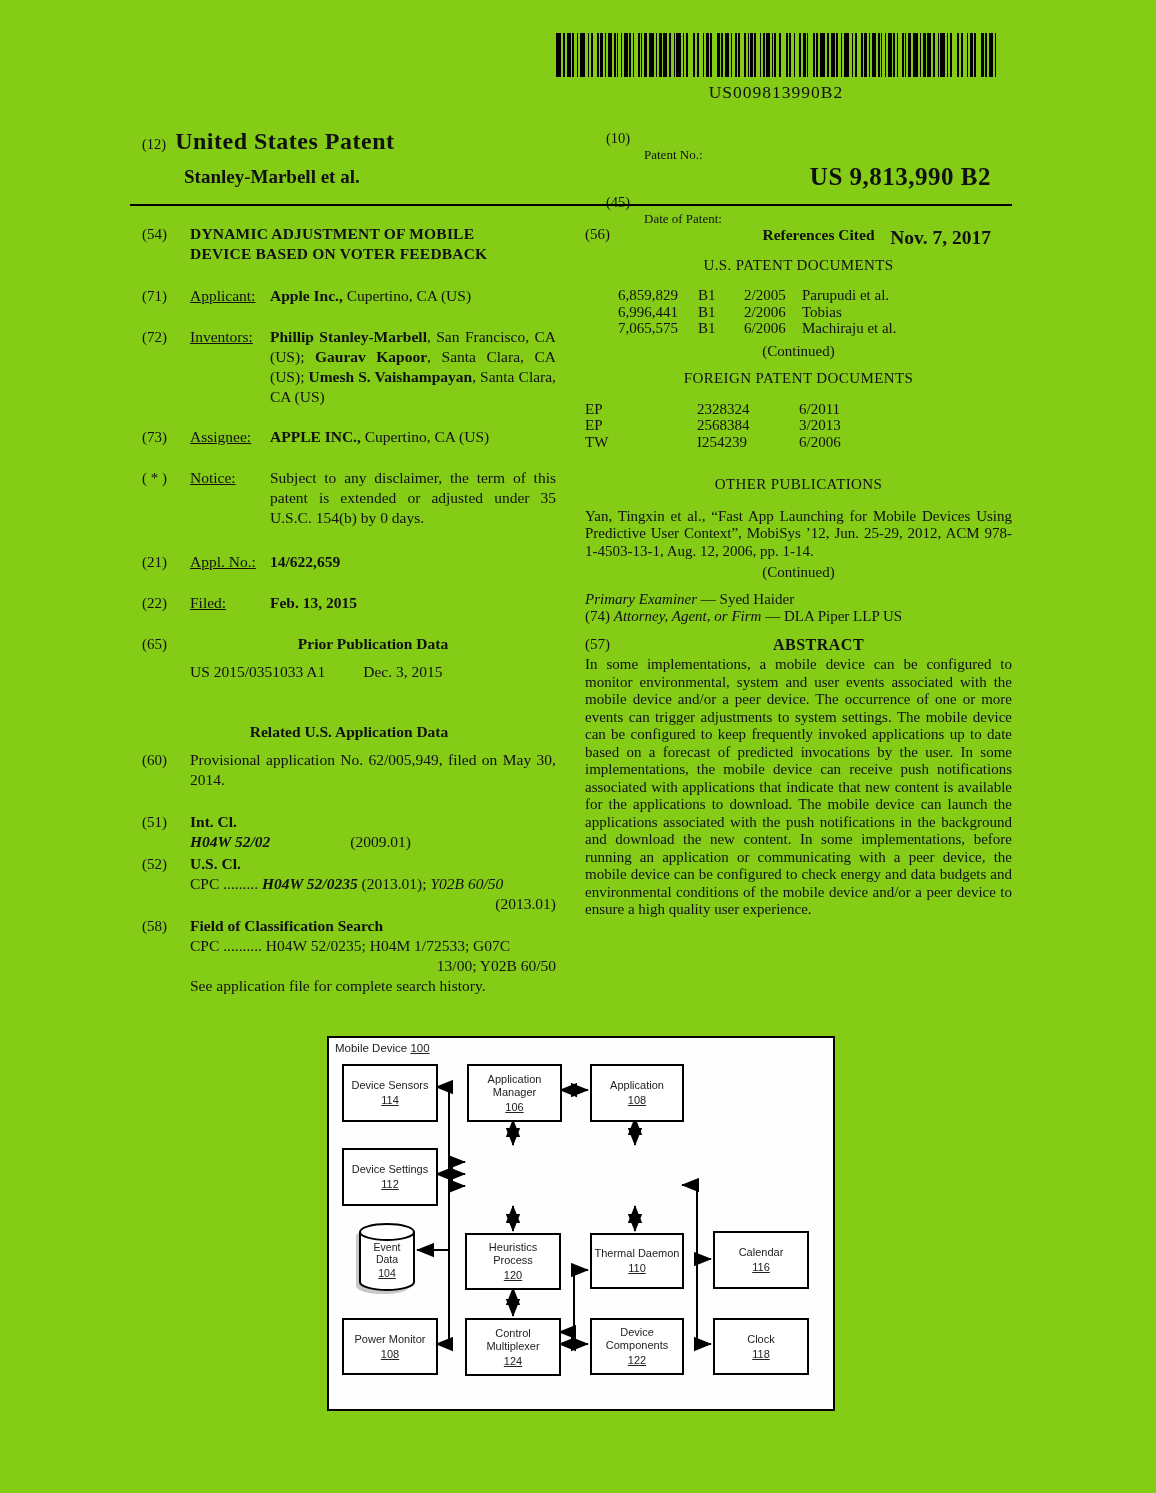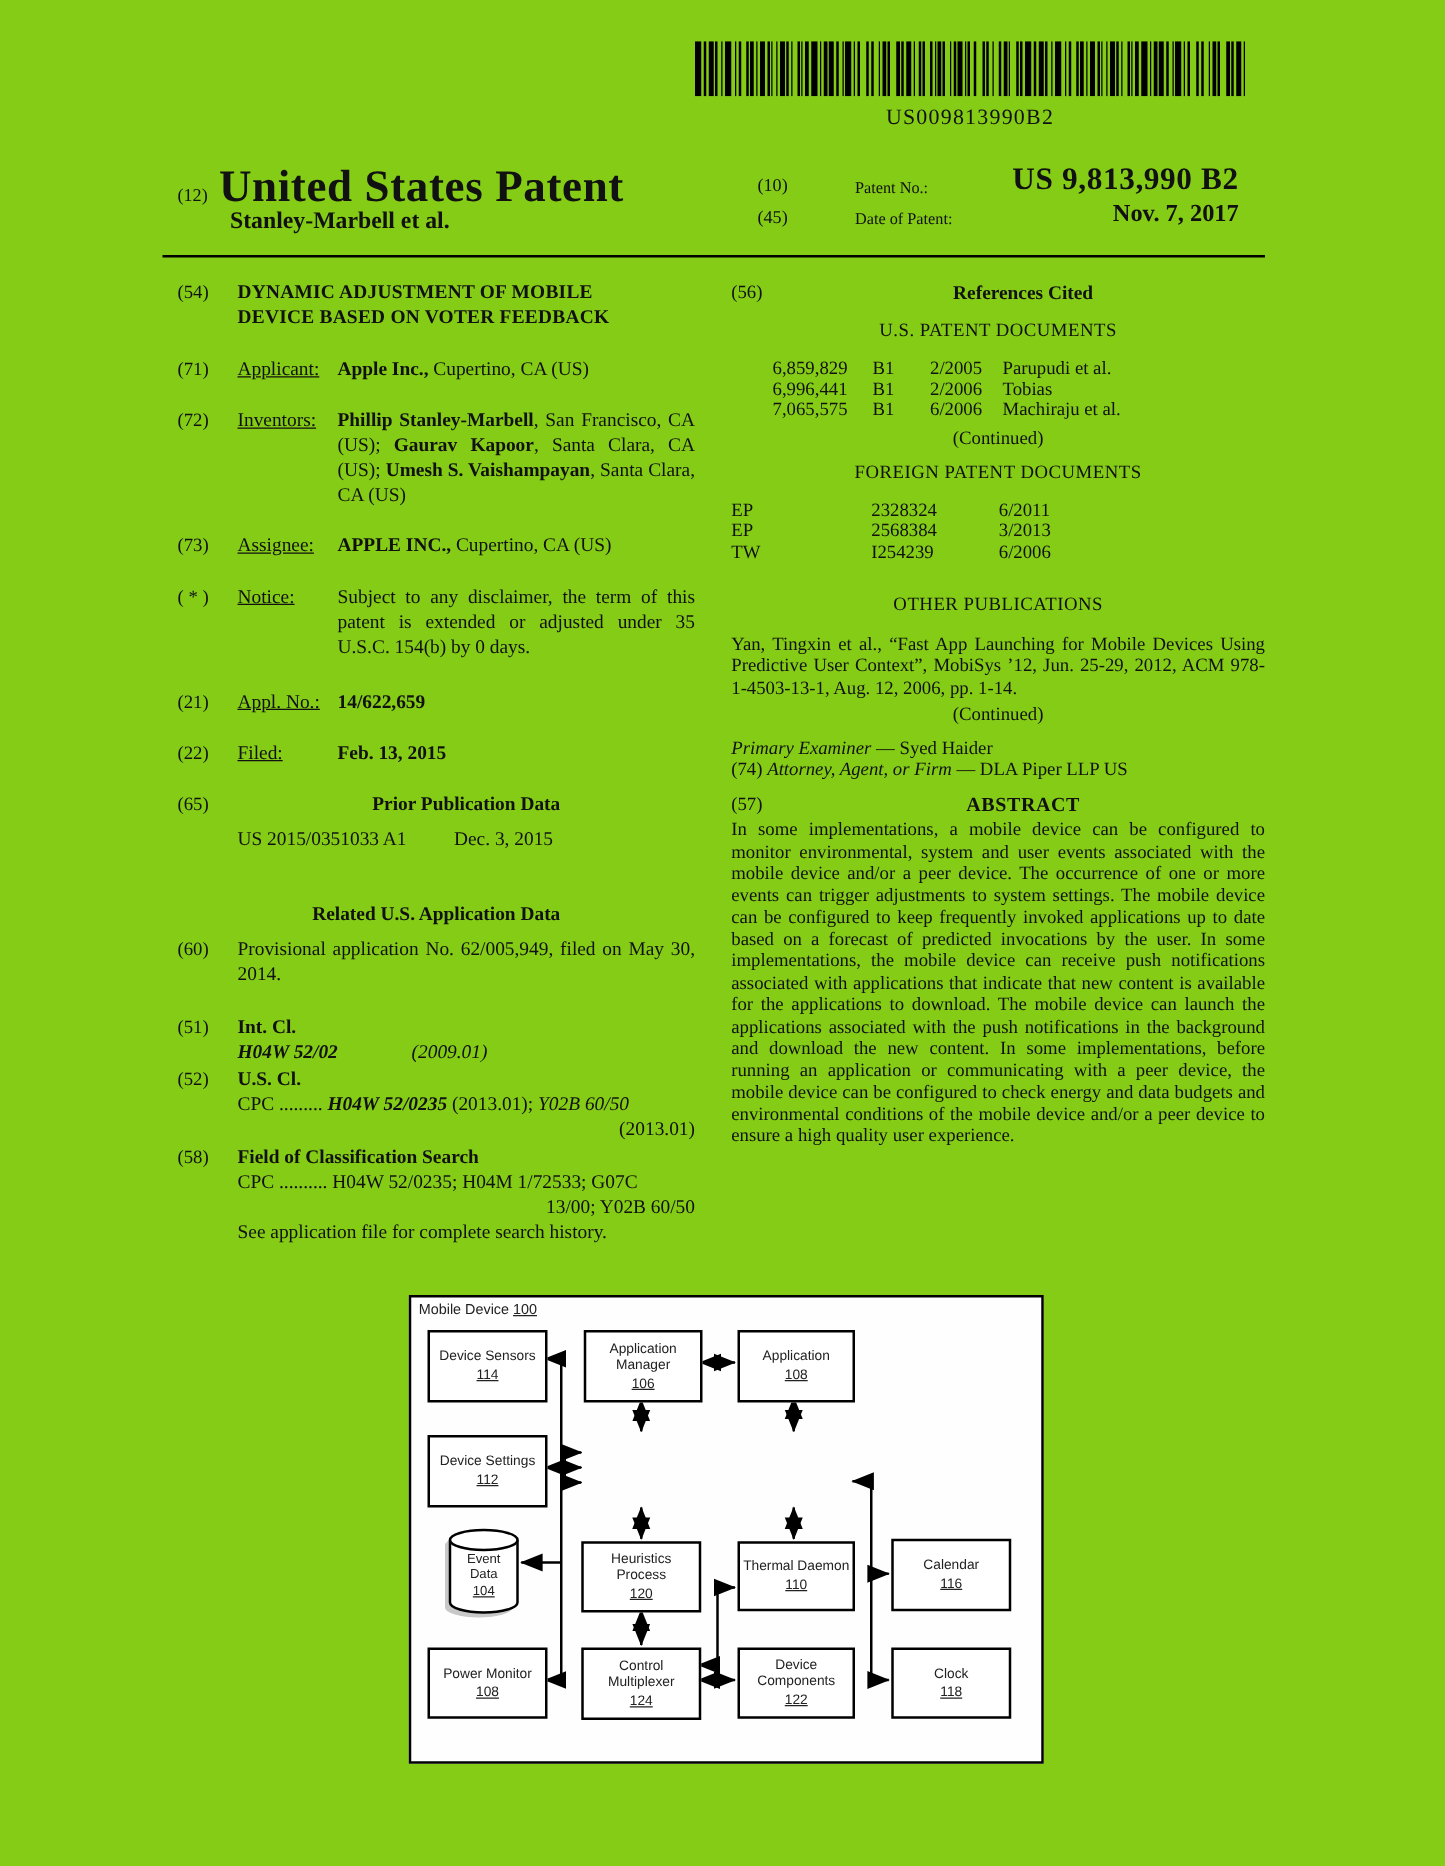--- a/index.html
+++ b/index.html
@@ -4,24 +4,24 @@
 <style>
   html,body{margin:0;padding:0;background:#e8e8e8;}
   .page{position:relative;width:1156px;height:1493px;background:#84cc16;margin:0 auto;
         font-family:"Liberation Serif",serif;color:#111;overflow:hidden;}
   
   .barcode{position:absolute;left:556px;top:33px;width:440px;text-align:center;}
   .barcode-text{font-size:17.5px;letter-spacing:1px;margin-top:1px;}
   
   .h12{position:absolute;left:142px;top:128px;white-space:nowrap;}
   .paren{font-size:14.5px;}
-  .ustitle{font-size:36px;font-weight:bold;margin-left:9px;letter-spacing:.5px;}
+  .ustitle{font-size:24px;font-weight:bold;margin-left:9px;letter-spacing:.5px;}
   .hauthor{position:absolute;left:184px;top:166px;font-size:19px;font-weight:bold;}
   .hright{position:absolute;left:606px;top:130px;width:385px;}
-  .hrow{display:flex;align-items:flex-end;}
+  .hrow{display:flex;align-items:flex-start;flex-direction:column;}
   .hcode{font-size:14.5px;flex:none;width:40px;}
   .hlabel{font-size:13px;font-weight:normal;margin-left:38px;}
   .hval1{margin-left:auto;font-size:25px;font-weight:bold;letter-spacing:.5px;}
   .hval2{margin-left:auto;font-size:19.5px;font-weight:bold;}
   .rule{position:absolute;left:130px;top:204px;width:882px;height:2px;background:#000;}
   
   .colL{position:absolute;left:142px;top:224px;width:414px;font-size:15.5px;line-height:20px;}
   .colR{position:absolute;left:585px;top:226px;width:427px;font-size:15px;line-height:17.5px;}
   .sec{display:flex;}
   .n{flex:none;width:48px;font-size:15px;}
@@ -148,21 +148,21 @@
       </div>
     </div>
 
     <div>
       <div class="sec">
         <span class="n">(51)</span>
         <span class="val b">Int. Cl.</span>
       </div>
       <div class="indent" style="display:flex;">
         <span class="bi">H04W 52/02</span>
-        <span style="margin-left:59px;font-style:italic;">(2009.01)</span>
+        <span style="margin-left:80px;">(2009.01)</span>
       </div>
     </div>
 
     <div style="margin-top:2px;">
       <div class="sec">
         <span class="n">(52)</span>
         <span class="val b">U.S. Cl.</span>
       </div>
       <div class="indent"><span>CPC</span><span> ......... </span><span class="bi">H04W 52/0235</span><span> (2013.01); </span><span class="i">Y02B 60/50</span></div>
       <div class="rt">(2013.01)</div>

